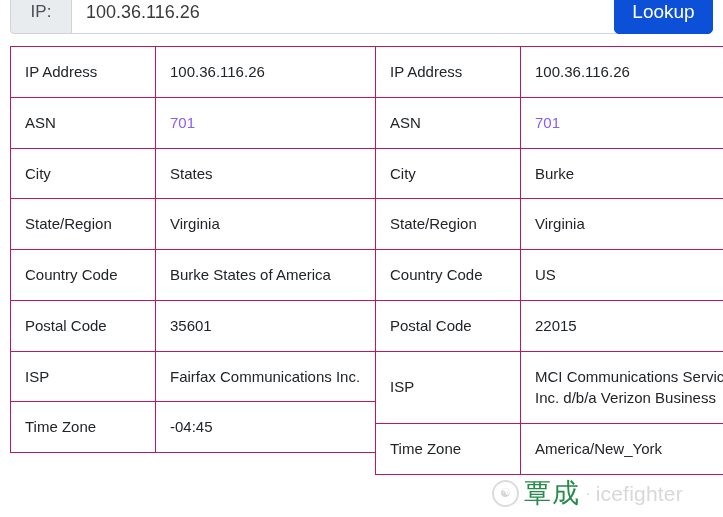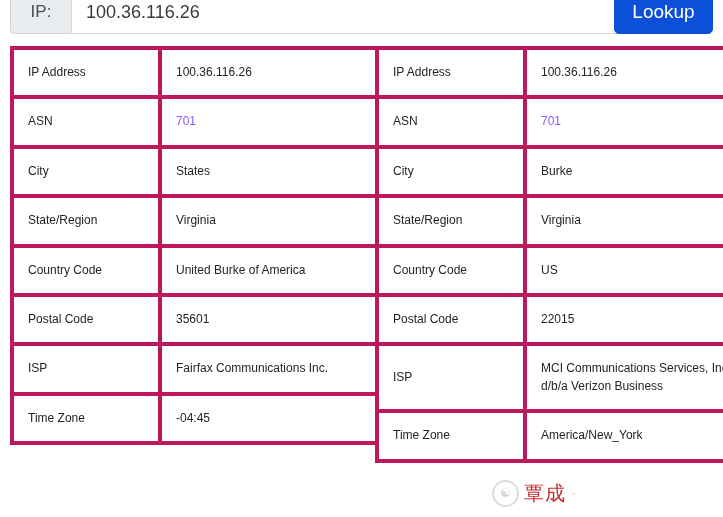--- a/index.html
+++ b/index.html
@@ -77,23 +77,23 @@
     position: absolute;
     top: 0;
     border-collapse: collapse;
     table-layout: fixed;
     background: #fff;
   }
   .info-table.left  { left: 10px;  width: 336px; }
   .info-table.right { left: 375px; width: 336px; }
 
   .info-table td {
-    border: 4px solid #be185d;
+    border: 1px solid #be185d;
     padding: 14px 14px 14px 14px;
-    font-size: 12px;
+    font-size: 15px;
     line-height: 1.45;
     vertical-align: middle;
     color: #212529;
     word-wrap: break-word;
   }
   .info-table td.key   { width: 116px; }
   .info-table td.val   { width: 220px; }
 
   .asn-link {
     color: #8b5cf6;
@@ -123,22 +123,22 @@
     color: #d2d2d2;
     font-size: 12px;
     display: flex;
     align-items: center;
     justify-content: center;
     flex: 0 0 auto;
     font-family: "DejaVu Sans", sans-serif;
   }
   .wm-cn {
     font-family: Liberation Sans, sans-serif;
-    font-size: 20px;
-    color: #b91c1c;
+    font-size: 27px;
+    color: #15803d;
     letter-spacing: 1px;
     line-height: 1;
   }
   .wm-dot {
     font-size: 17px;
     color: #d5d5d5;
     line-height: 1;
   }
   .wm-name {
     font-family: "Liberation Sans", sans-serif;
@@ -171,21 +171,21 @@
       <tr>
         <td class="key">City</td>
         <td class="val">States</td>
       </tr>
       <tr>
         <td class="key">State/Region</td>
         <td class="val">Virginia</td>
       </tr>
       <tr>
         <td class="key">Country Code</td>
-        <td class="val">United Burke of America</td>
+        <td class="val">Burke States of America</td>
       </tr>
       <tr>
         <td class="key">Postal Code</td>
         <td class="val">35601</td>
       </tr>
       <tr>
         <td class="key">ISP</td>
         <td class="val">Fairfax Communications Inc.</td>
       </tr>
       <tr>
@@ -230,13 +230,14 @@
         <td class="val">America/New_York</td>
       </tr>
     </tbody>
   </table>
 </div>
 
 <div class="watermark">
   <span class="wm-logo">☯</span>
   <span class="wm-cn">覃成</span>
   <span class="wm-dot">·</span>
+  <span class="wm-name">icefighter</span>
 </div>
 
 </body></html>

